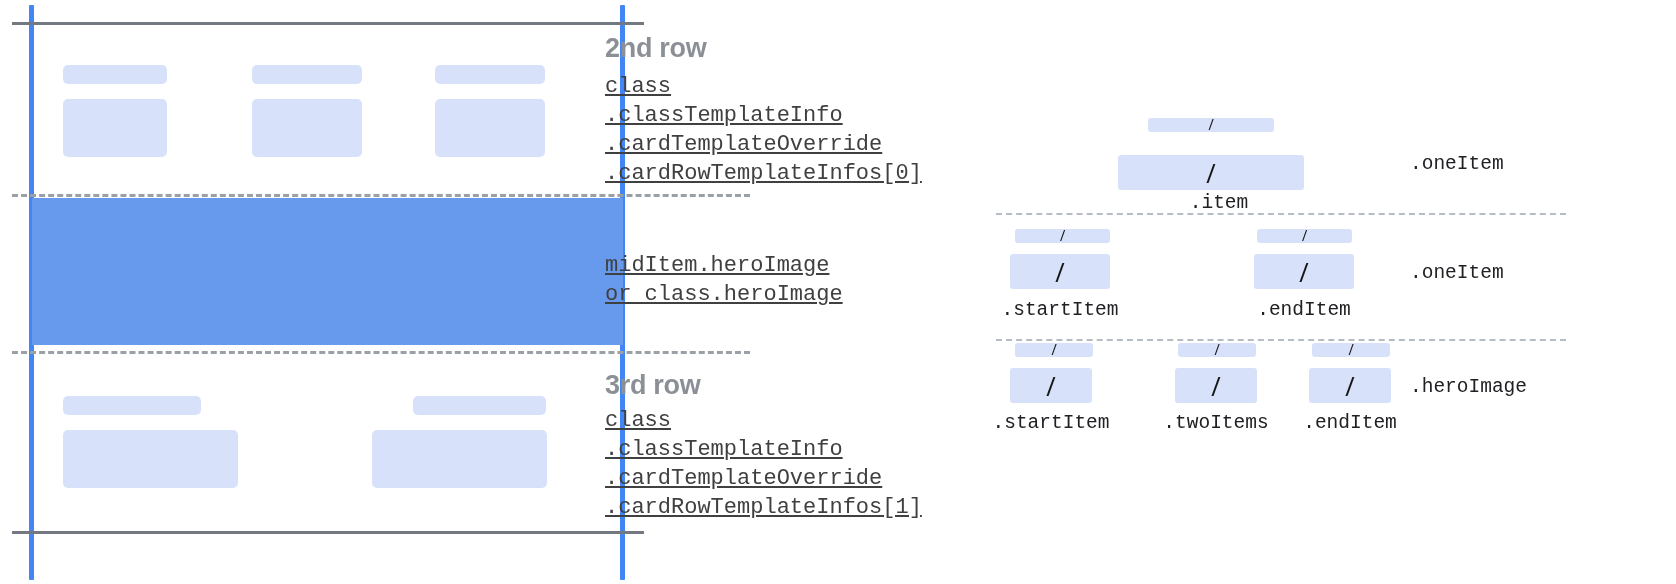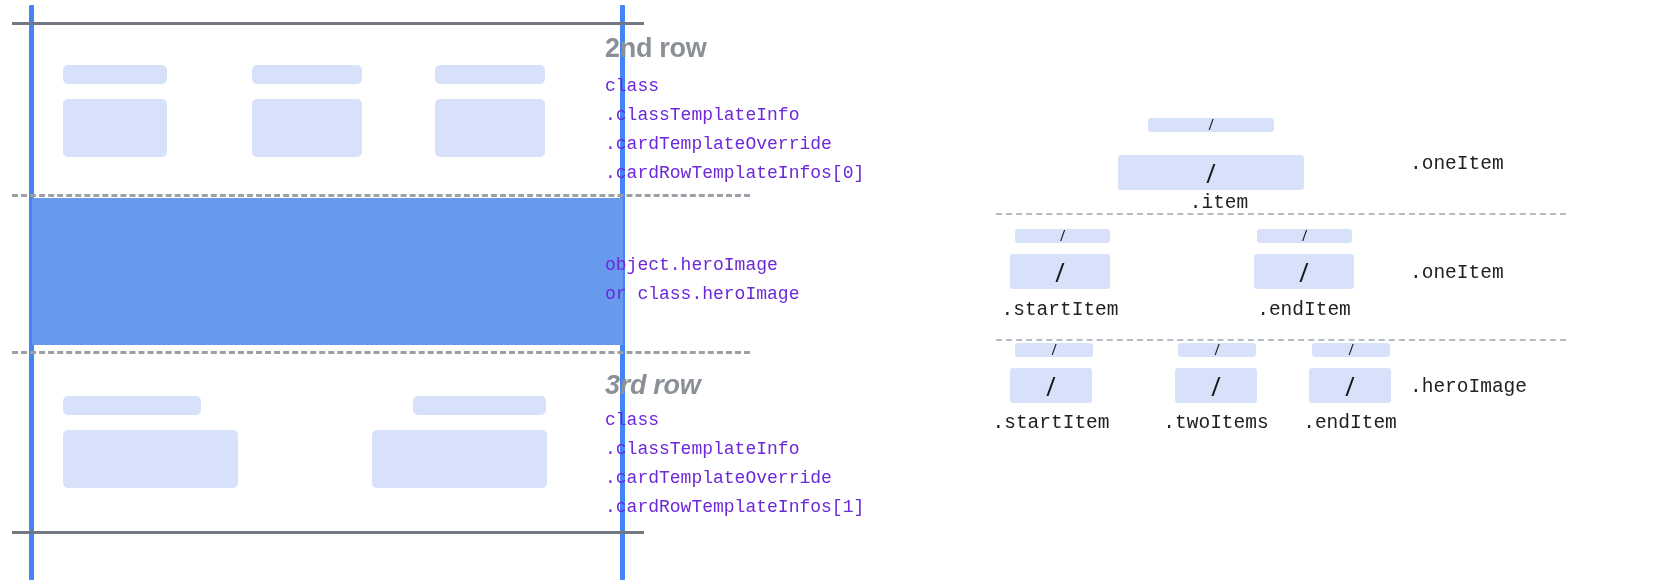--- a/index.html
+++ b/index.html
@@ -62,24 +62,25 @@
     font-family: "Liberation Sans", sans-serif;
     font-weight: bold;
     font-size: 27px;
     color: #8b9096;
     letter-spacing: -0.3px;
     white-space: nowrap;
   }
   .codeblock {
     position: absolute;
     font-family: "Liberation Mono", monospace;
-    font-size: 18px;
+    font-size: 22px;
     line-height: 29px;
-    color: #6d28d9;
+    color: #404040;
     white-space: pre;
+    text-decoration: underline;
   }
 
   
   .slot {
     position: absolute;
     background: #D7E2FA;
     border-radius: 3px;
   }
   .slot .slash {
     position: absolute;
@@ -138,24 +139,24 @@
       <div class="ph" style="left:413px; top:396px; width:133px; height:19px;"></div>
       <div class="ph" style="left:372px; top:430px; width:175px; height:58px;"></div>
     </div>
 
     <div class="rowtitle" style="left:605px; top:33px;">2nd row</div>
     <div class="codeblock" style="left:605px; top:72px;">class
 .classTemplateInfo
 .cardTemplateOverride
 .cardRowTemplateInfos[0]</div>
 
-    <div class="codeblock" style="left:605px; top:251px;">object.heroImage
+    <div class="codeblock" style="left:605px; top:251px;">midItem.heroImage
 or class.heroImage</div>
 
-    <div class="rowtitle" style="left:605px; top:370px;font-style:italic;">3rd row</div>
+    <div class="rowtitle" style="left:605px; top:370px;">3rd row</div>
     <div class="codeblock" style="left:605px; top:406px;">class
 .classTemplateInfo
 .cardTemplateOverride
 .cardRowTemplateInfos[1]</div>
   </div>
 
   <div class="abs" style="left:960px;top:0;width:716px;height:584px;">
 
     <div class="dashrule-fine" style="left:36px; top:213px; width:570px;"></div>
     <div class="dashrule-fine" style="left:36px; top:339px; width:570px;"></div>

